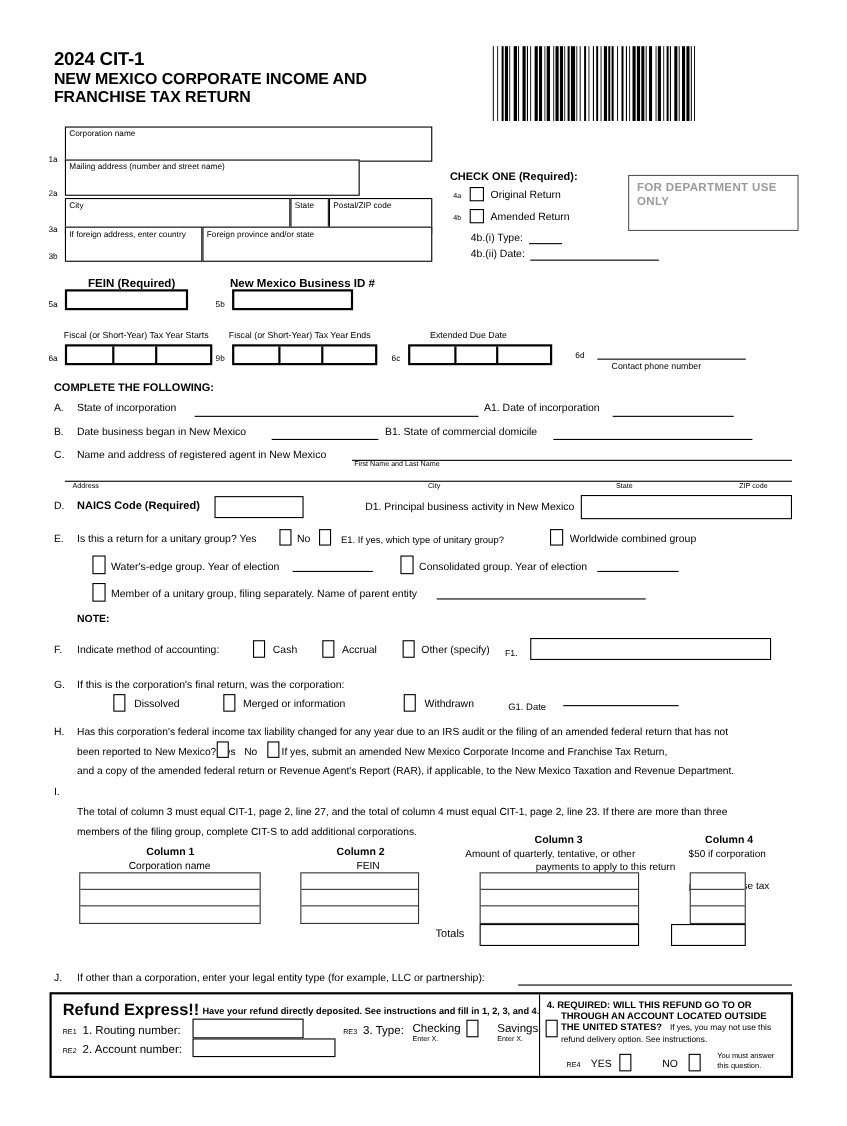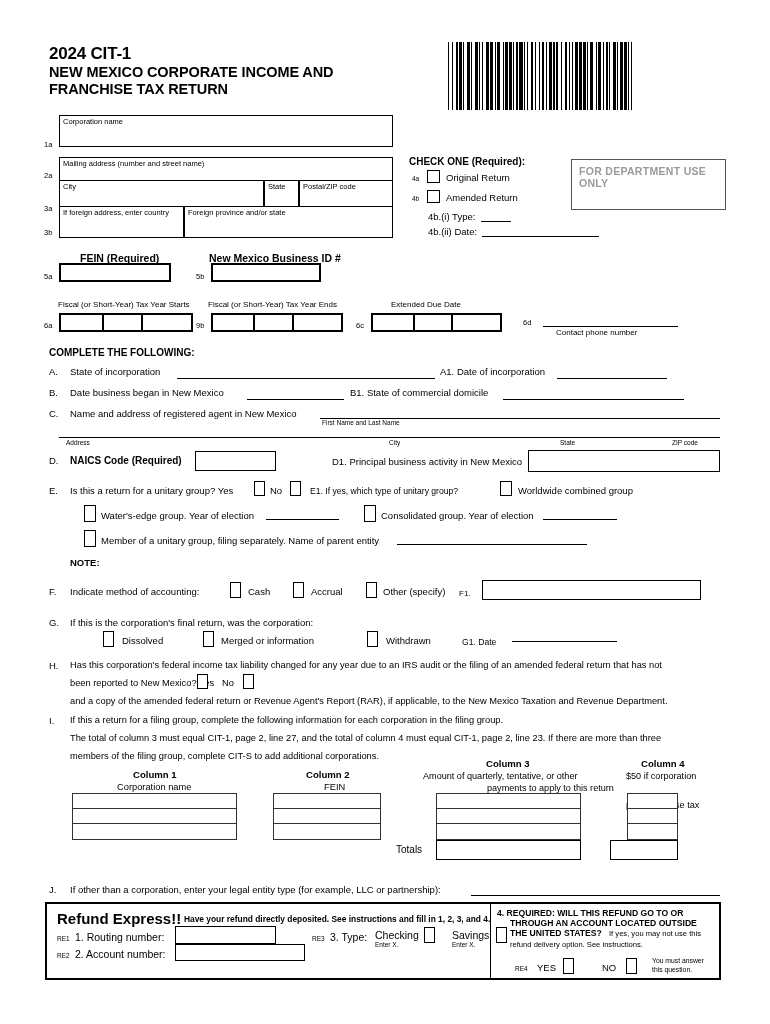--- a/index.html
+++ b/index.html
@@ -214,21 +214,21 @@
         <i style="width:3.3000000000000003px;background:#fff"></i>
       </div>
   </div>
 
   <div class="abs rownum" style="left:44px; top:140px;">1a</div>
   <div class="abs bx" style="left:59px; top:115px; width:334px; height:32px;">
     <span class="addr-cell-label">Corporation name</span>
   </div>
 
   <div class="abs rownum" style="left:44px; top:171px;">2a</div>
-  <div class="abs bx" style="left:59px; top:157px; width:334px; height:33px;">
+  <div class="abs bx" style="left:59px; top:145px; width:268px; height:33px;">
     <span class="addr-cell-label">Mailing address (number and street name)</span>
   </div>
 
   <div class="abs rownum" style="left:44px; top:204px;">3a</div>
   <div class="abs bx" style="left:59px; top:180px; width:205px; height:32px;">
     <span class="addr-cell-label">City</span>
   </div>
   <div class="abs bx" style="left:264px; top:180px; width:35px; height:32px;">
     <span class="addr-cell-label">State</span>
   </div>
@@ -381,24 +381,24 @@
   <div class="abs txt" style="left:386px; top:635px;">Withdrawn</div>
   <div class="abs txt-s" style="left:462px; top:637px;">G1. Date</div>
   <div class="abs uline-th" style="left:512px; top:641px; width:105px;"></div>
 
   <div class="abs sec-letter" style="left:49px; top:660px;">H.</div>
   <div class="abs txt" style="left:70px; top:660px; font-size:9.3px;">Has this corporation's federal income tax liability changed for any year due to an IRS audit or the filing of an amended federal return that has not</div>
   <div class="abs txt" style="left:70px; top:678px; font-size:9.3px;">been reported to New Mexico?  Yes</div>
   <div class="abs cb cb-sm" style="left:197px; top:674px; width:11px; height:15px;"></div>
   <div class="abs txt" style="left:222px; top:678px; font-size:9.3px;">No</div>
   <div class="abs cb cb-sm" style="left:243px; top:674px; width:11px; height:15px;"></div>
+  <div class="abs txt" style="left:256px; top:678px; font-size:9.3px;">If yes, submit an amended New Mexico Corporate Income and Franchise Tax Return,</div>
   <div class="abs txt" style="left:70px; top:696px; font-size:9.3px;">and a copy of the amended federal return or Revenue Agent's Report (RAR), if applicable, to the New Mexico Taxation and Revenue Department.</div>
 
   <div class="abs sec-letter" style="left:49px; top:715px;">I.</div>
-  <div class="abs txt" style="left:70px; top:715px; font-size:9.3px;">If this a return for a filing group, complete the following information for each corporation in the filing group.</div>
   <div class="abs txt" style="left:70px; top:733px; font-size:9.3px;">The total of column 3 must equal CIT-1, page 2, line 27, and the total of column 4 must equal CIT-1, page 2, line 23. If there are more than three</div>
   <div class="abs txt" style="left:70px; top:751px; font-size:9.3px;">members of the filing group, complete CIT-S to add additional corporations.</div>
 
   <div class="abs txt txt-b" style="left:133px; top:769px; font-size:9.6px;">Column 1</div>
   <div class="abs txt" style="left:117px; top:782px; font-size:9.3px;">Corporation name</div>
 
   <div class="abs txt txt-b" style="left:306px; top:769px; font-size:9.6px;">Column 2</div>
   <div class="abs txt" style="left:324px; top:782px; font-size:9.3px;">FEIN</div>
 
   <div class="abs txt txt-b" style="left:486px; top:758px; font-size:9.6px;">Column 3</div>

